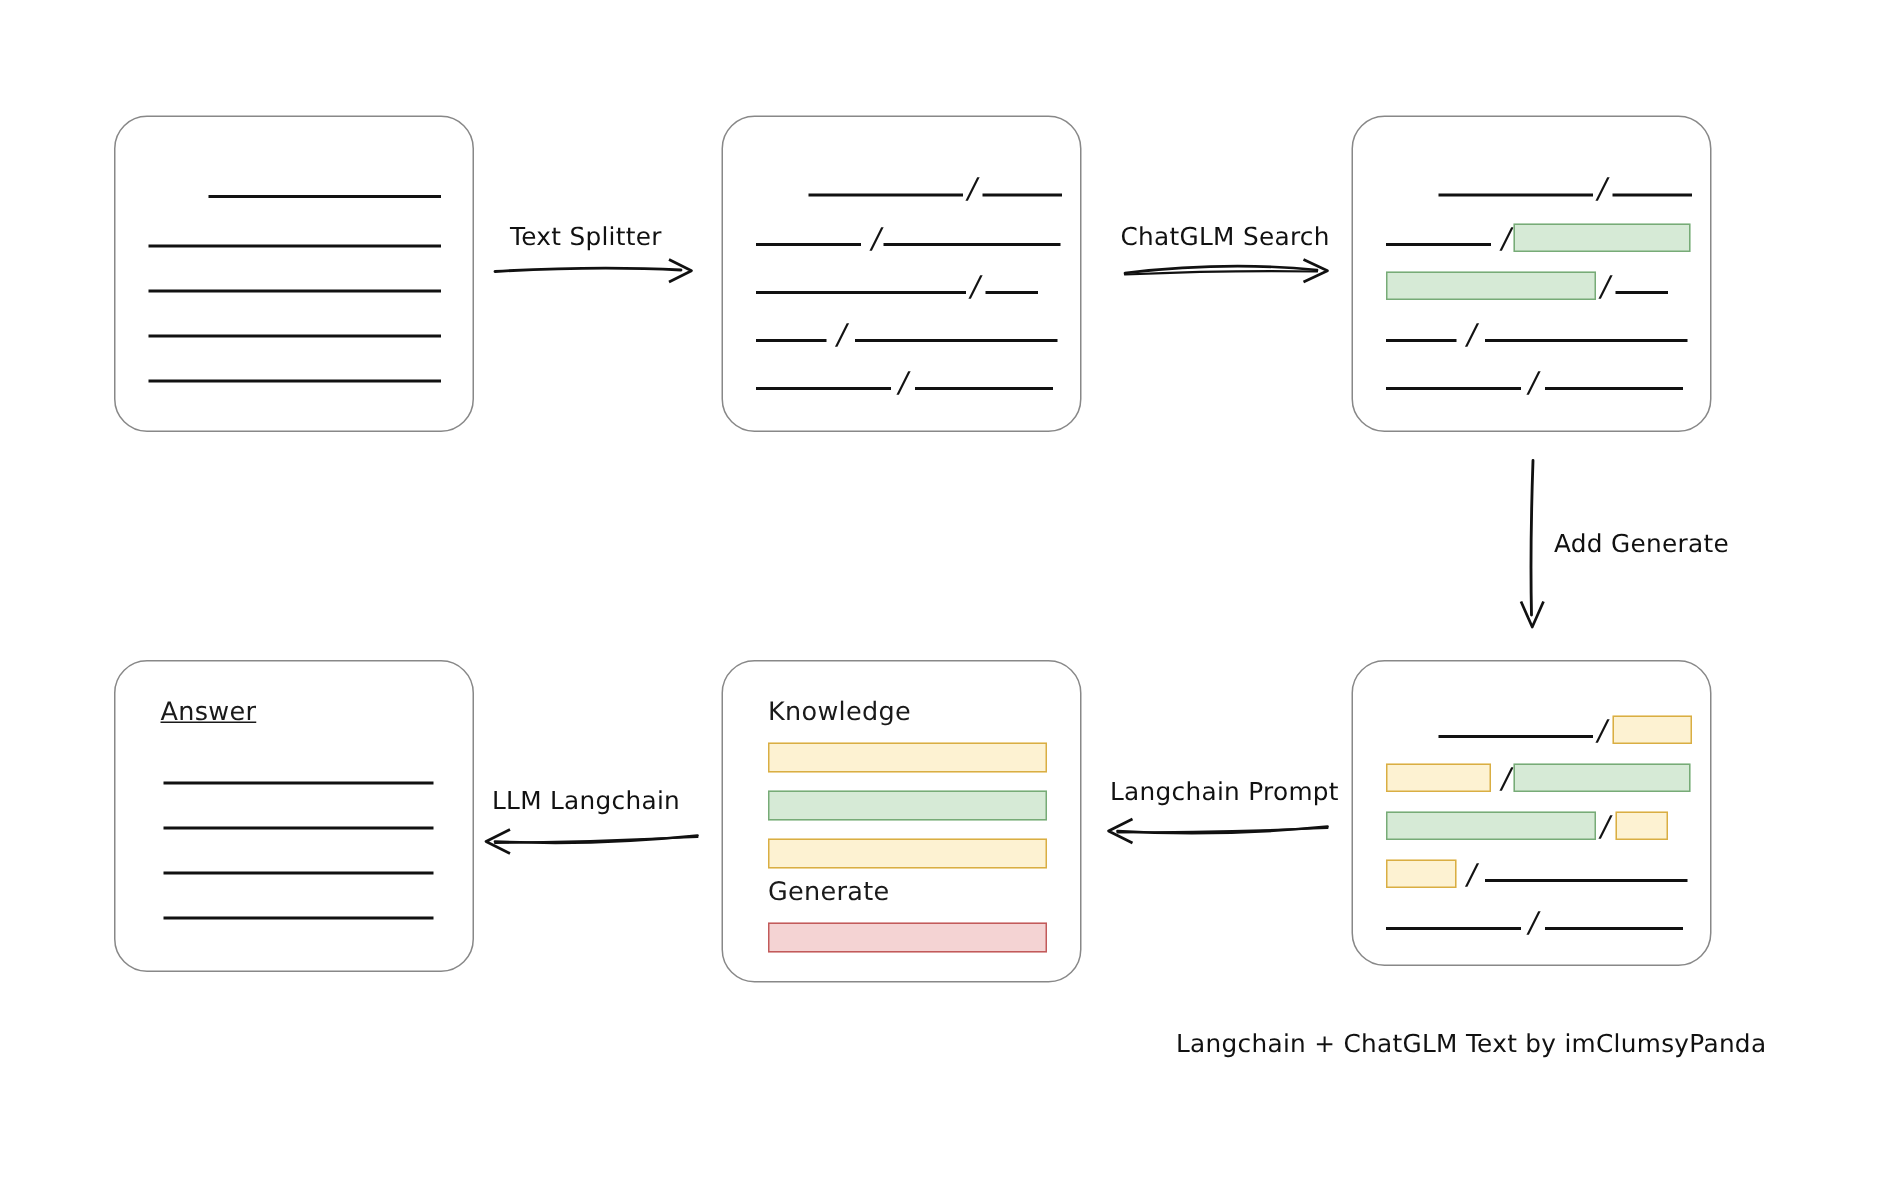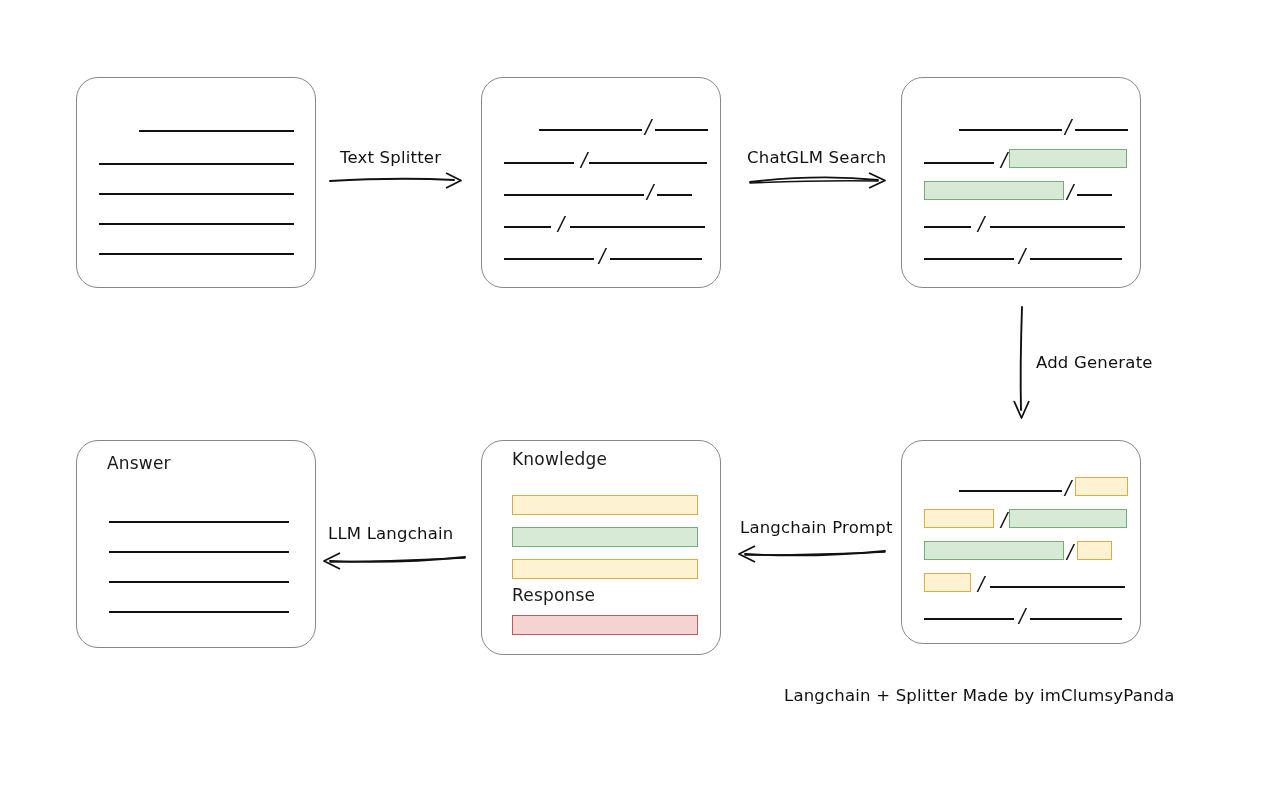--- a/index.html
+++ b/index.html
@@ -262,46 +262,46 @@
   </div>
 
   <div class="arrow-label" style="left:740px; top:518px;">Langchain Prompt</div>
   <svg class="arrow-svg" width="150" height="24" style="left:737px; top:540px;">
     <path d="M148,11 Q75,18 8,14" stroke="#111" stroke-width="1.8" fill="none" stroke-linecap="round"></path>
     <path d="M148,12 Q75,15 8,15" stroke="#111" stroke-width="1.4" fill="none" stroke-linecap="round"></path>
     <path d="M18,6 L2,14 L18,22" stroke="#111" stroke-width="1.8" fill="none" stroke-linejoin="round"></path>
   </svg>
 
   <div class="doc-box" style="left:481px; top:440px; width:240px; height:215px;">
-    <div class="box-title" style="top:8px;">Knowledge</div>
+    <div class="box-title" style="top:24px;">Knowledge</div>
     <div class="bar hl-yellow" style="left:30px; top:54px; width:186px;"></div>
     <div class="bar hl-green" style="left:30px; top:86px; width:186px;"></div>
     <div class="bar hl-yellow" style="left:30px; top:118px; width:186px;"></div>
-    <div class="box-title" style="top:144px;">Response</div>
+    <div class="box-title" style="top:144px;">Generate</div>
     <div class="bar hl-red" style="left:30px; top:174px; width:186px;"></div>
   </div>
 
   <div class="arrow-label" style="left:328px; top:524px;">LLM Langchain</div>
   <svg class="arrow-svg" width="145" height="24" style="left:322px; top:547px;">
     <path d="M143,10 Q75,17 8,14" stroke="#111" stroke-width="1.8" fill="none" stroke-linecap="round"></path>
     <path d="M143,11 Q75,14 8,15" stroke="#111" stroke-width="1.4" fill="none" stroke-linecap="round"></path>
     <path d="M18,6 L2,14 L18,22" stroke="#111" stroke-width="1.8" fill="none" stroke-linejoin="round"></path>
   </svg>
 
   <div class="doc-box" style="left:76px; top:440px; width:240px; height:208px;">
-    <div class="box-title" style="top:12px;">Answer</div>
+    <div class="box-title" style="top:24px;text-decoration:underline;">Answer</div>
     <div class="line-row" style="left:32px; top:68px;">
       <span class="seg" style="width:180px;"></span>
     </div>
     <div class="line-row" style="left:32px; top:98px;">
       <span class="seg" style="width:180px;"></span>
     </div>
     <div class="line-row" style="left:32px; top:128px;">
       <span class="seg" style="width:180px;"></span>
     </div>
     <div class="line-row" style="left:32px; top:158px;">
       <span class="seg" style="width:180px;"></span>
     </div>
   </div>
 
-  <div class="credit" style="left:784px; top:686px;">Langchain + Splitter Made by imClumsyPanda</div>
+  <div class="credit" style="left:784px; top:686px;">Langchain + ChatGLM Text by imClumsyPanda</div>
 
 </div>
 
 </body></html>

